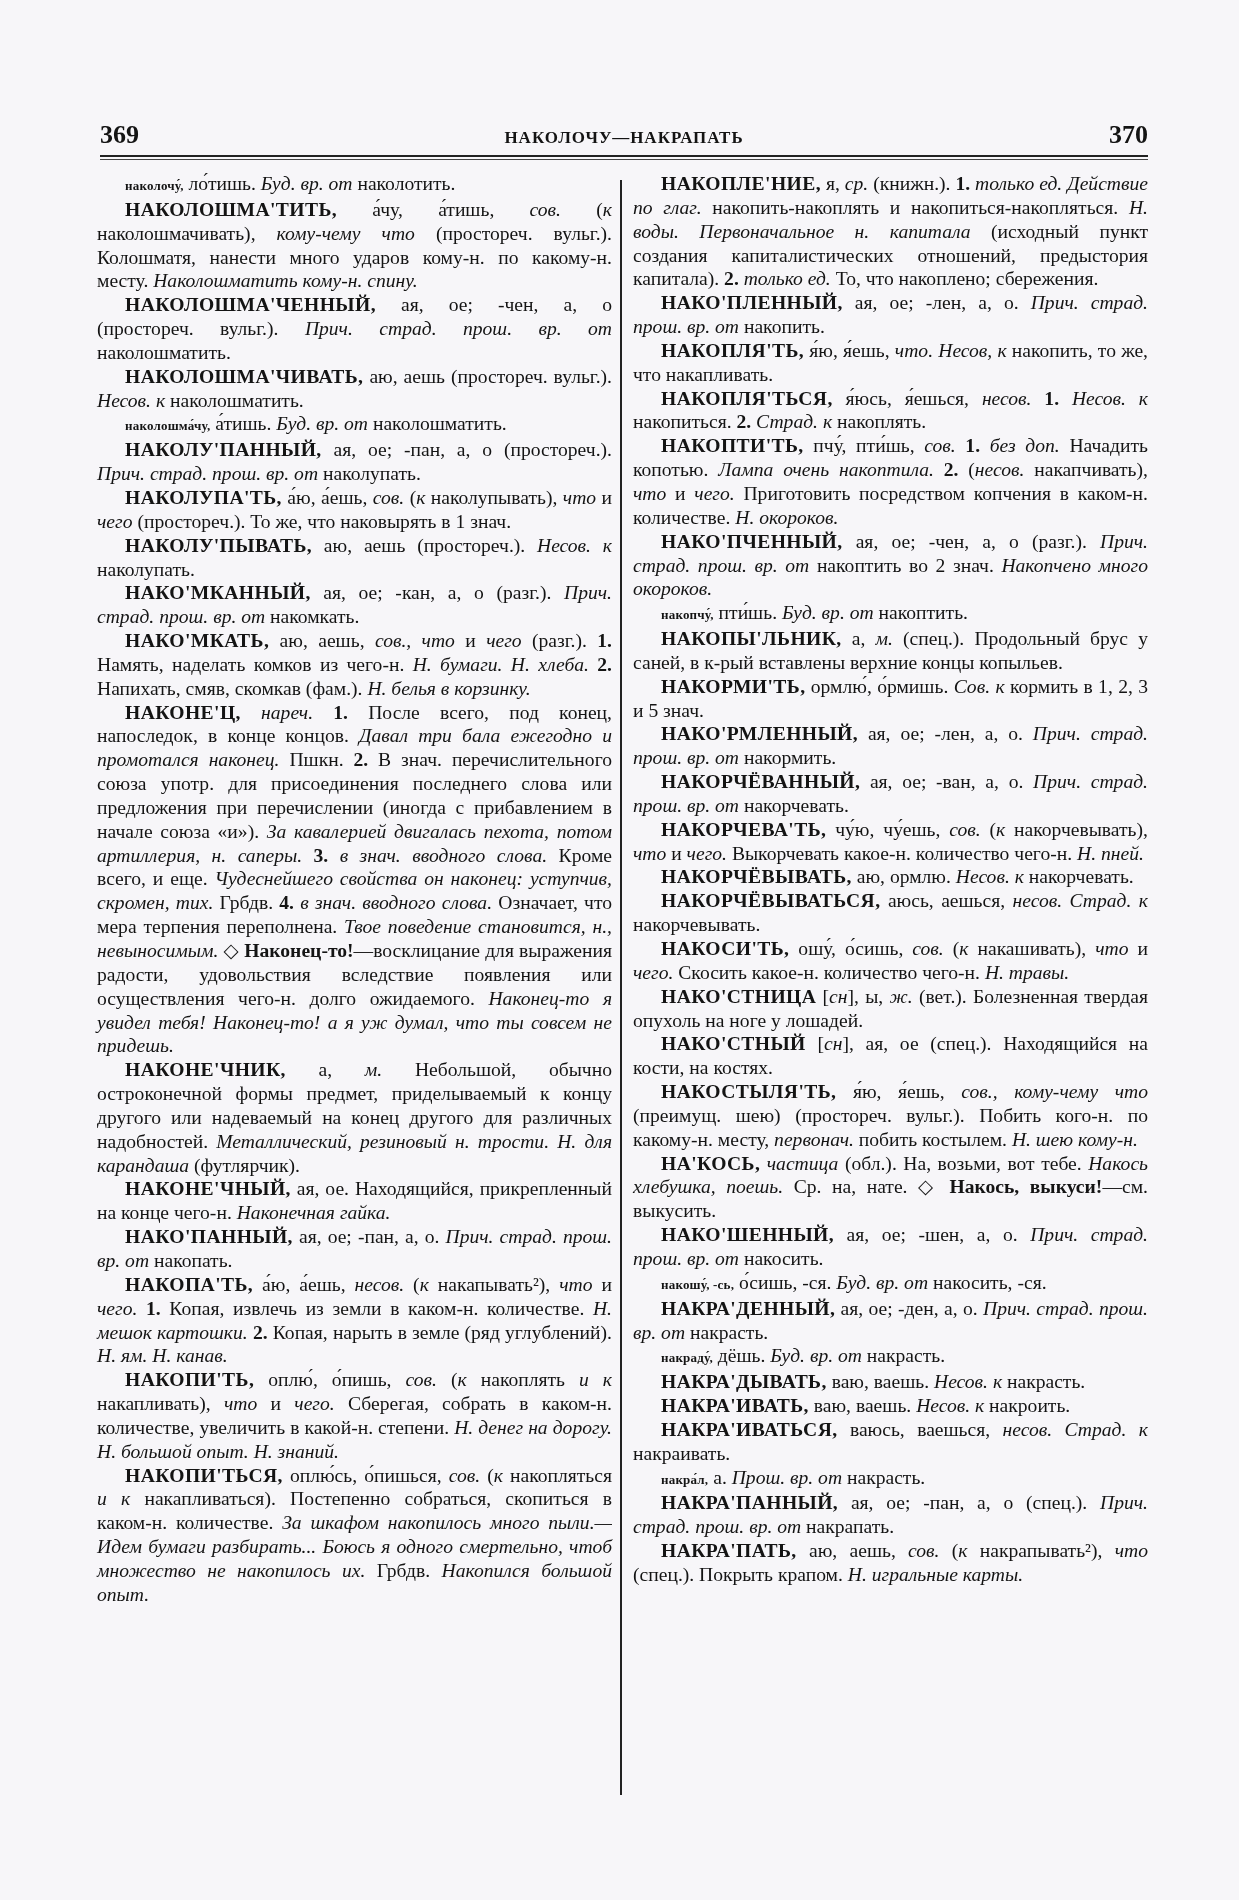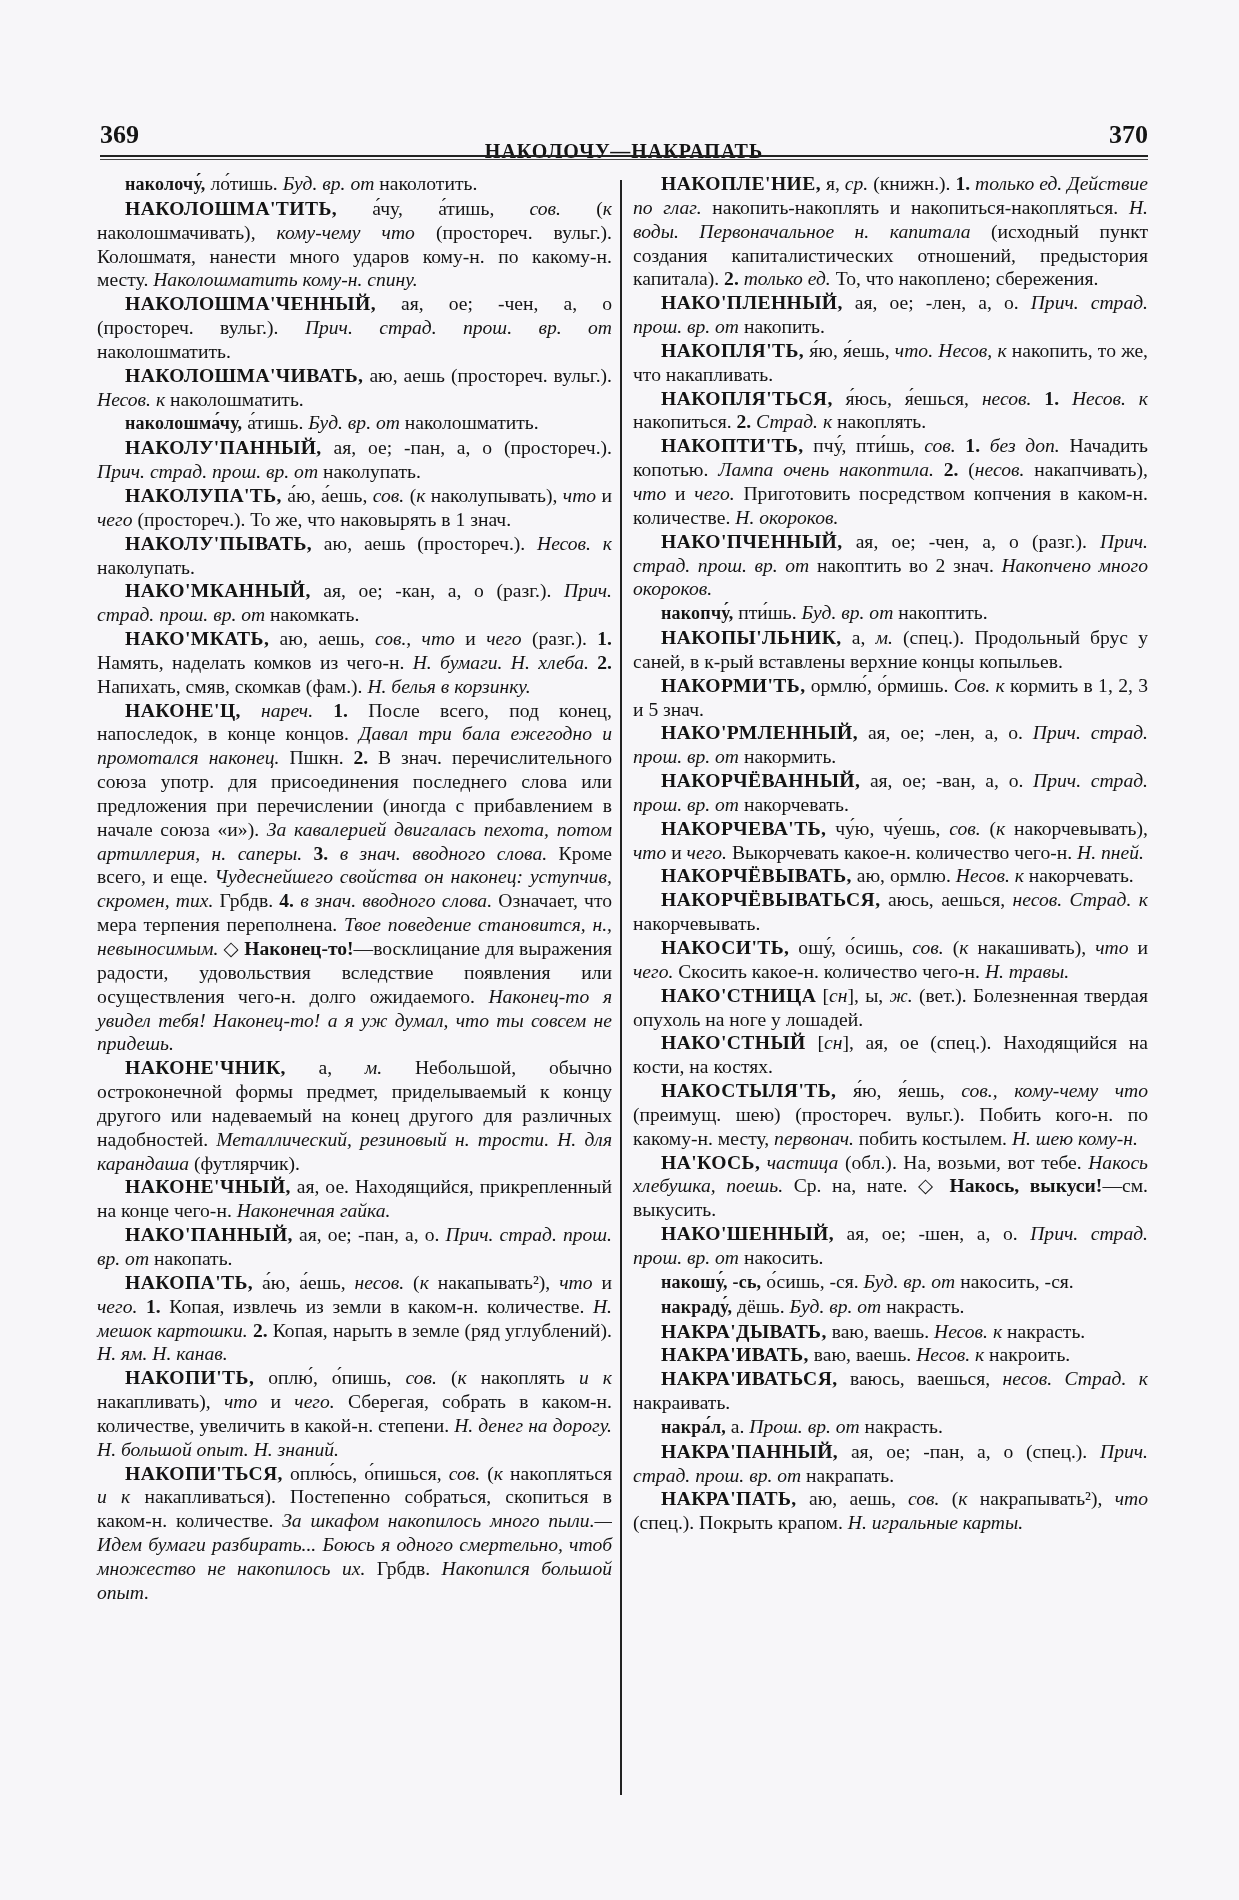--- a/index.html
+++ b/index.html
@@ -7,35 +7,35 @@
     width:1239px; height:1900px; background:#f7f6f9; position:relative; overflow:hidden;
     font-family:"Liberation Serif","DejaVu Serif",serif; color:#141414;
   }
   .header {
     position:absolute; left:100px; top:120px; width:1048px; height:30px;
   }
   .pnum { position:absolute; top:0; font-weight:bold; font-size:26px; }
   .pnum.left { left:0; }
   .pnum.right { right:0;text-align:right; }
   .running {
-    position:absolute; left:0; right:0; top:20px; text-align:center;
-    font-weight:bold; font-size:20px; letter-spacing:1px;
+    position:absolute; left:0; right:0; top:8px; text-align:center;
+    font-weight:bold; font-size:17px; letter-spacing:1px;
   }
   .rule1 { position:absolute; left:100px; top:155px; width:1048px; height:2px; background:#222; }
   .rule2 { position:absolute; left:100px; top:159px; width:1048px; height:1px; background:#444; }
   .divider { position:absolute; left:620px; top:180px; width:1.5px; height:1615px; background:#222; }
   .col {
     position:absolute; top:172px; width:515px;
     font-size:19.6px; line-height:23.85px; text-align:justify; hyphens:manual;
   }
   .col.left { left:97px; }
   .col.right { left:633px; }
   .entry { margin:0; text-indent:28px; }
   .entry .hw { font-weight:bold; letter-spacing:0.4px; }
-  .entry .hw.small { font-size:18px; letter-spacing:0.2px; }
+  .entry .hw.small { font-size:13px; letter-spacing:0.2px; }
   .it { font-style:italic; }
   .b { font-weight:bold; }
 </style>
 </head>
 <body>
 
 <div class="header">
   <span class="pnum left">369</span>
   <span class="running">НАКОЛОЧУ—НАКРАПАТЬ</span>
   <span class="pnum right">370</span>
@@ -78,20 +78,21 @@
     <p class="entry"><span class="hw">НАКОРЧЕВА'ТЬ,</span><span> чу́ю, чу́ешь, </span><span class="it">сов.</span><span> (</span><span class="it">к</span><span> накорчевывать), </span><span class="it">что</span><span> и </span><span class="it">чего.</span><span> Выкорчевать какое-н. количество чего-н. </span><span class="it">Н. пней.</span></p>
     <p class="entry"><span class="hw">НАКОРЧЁВЫВАТЬ,</span><span> аю, ормлю. </span><span class="it">Несов. к</span><span> накорчевать.</span></p>
     <p class="entry"><span class="hw">НАКОРЧЁВЫВАТЬСЯ,</span><span> аюсь, аешься, </span><span class="it">несов. Страд. к</span><span> накорчевывать.</span></p>
     <p class="entry"><span class="hw">НАКОСИ'ТЬ,</span><span> ошу́, о́сишь, </span><span class="it">сов.</span><span> (</span><span class="it">к</span><span> накашивать), </span><span class="it">что</span><span> и </span><span class="it">чего.</span><span> Скосить какое-н. количество чего-н. </span><span class="it">Н. травы.</span></p>
     <p class="entry"><span class="hw">НАКО'СТНИЦА</span><span> [</span><span class="it">сн</span><span>], ы, </span><span class="it">ж.</span><span> (вет.). Болезненная твердая опухоль на ноге у лошадей.</span></p>
     <p class="entry"><span class="hw">НАКО'СТНЫЙ</span><span> [</span><span class="it">сн</span><span>], ая, ое (спец.). Находящийся на кости, на костях.</span></p>
     <p class="entry"><span class="hw">НАКОСТЫЛЯ'ТЬ,</span><span> я́ю, я́ешь, </span><span class="it">сов., кому-чему что</span><span> (преимущ. шею) (простореч. вульг.). Побить кого-н. по какому-н. месту, </span><span class="it">первонач.</span><span> побить костылем. </span><span class="it">Н. шею кому-н.</span></p>
     <p class="entry"><span class="hw">НА'КОСЬ,</span><span> </span><span class="it">частица</span><span> (обл.). На, возьми, вот тебе. </span><span class="it">Накось хлебушка, поешь.</span><span> Ср. на, нате. ◇ </span><span class="b">Накось, выкуси!</span><span>—см. выкусить.</span></p>
     <p class="entry"><span class="hw">НАКО'ШЕННЫЙ,</span><span> ая, ое; -шен, а, о. </span><span class="it">Прич. страд. прош. вр. от</span><span> накосить.</span></p>
     <p class="entry"><span class="hw small">накошу́, -сь,</span><span> о́сишь, -ся. </span><span class="it">Буд. вр. от</span><span> накосить, -ся.</span></p>
+    <p class="entry"><span class="hw">НАКРА'ДЕННЫЙ,</span><span> ая, ое; -ден, а, о. </span><span class="it">Прич. страд. прош. вр. от</span><span> накрасть.</span></p>
     <p class="entry"><span class="hw small">накраду́,</span><span> дёшь. </span><span class="it">Буд. вр. от</span><span> накрасть.</span></p>
     <p class="entry"><span class="hw">НАКРА'ДЫВАТЬ,</span><span> ваю, ваешь. </span><span class="it">Несов. к</span><span> накрасть.</span></p>
     <p class="entry"><span class="hw">НАКРА'ИВАТЬ,</span><span> ваю, ваешь. </span><span class="it">Несов. к</span><span> накроить.</span></p>
     <p class="entry"><span class="hw">НАКРА'ИВАТЬСЯ,</span><span> ваюсь, ваешься, </span><span class="it">несов. Страд. к</span><span> накраивать.</span></p>
     <p class="entry"><span class="hw small">накра́л,</span><span> а. </span><span class="it">Прош. вр. от</span><span> накрасть.</span></p>
     <p class="entry"><span class="hw">НАКРА'ПАННЫЙ,</span><span> ая, ое; -пан, а, о (спец.). </span><span class="it">Прич. страд. прош. вр. от</span><span> накрапать.</span></p>
     <p class="entry"><span class="hw">НАКРА'ПАТЬ,</span><span> аю, аешь, </span><span class="it">сов.</span><span> (</span><span class="it">к</span><span> накрапывать²), </span><span class="it">что</span><span> (спец.). Покрыть крапом. </span><span class="it">Н. игральные карты.</span></p>
   </div>
 
 </body></html>

